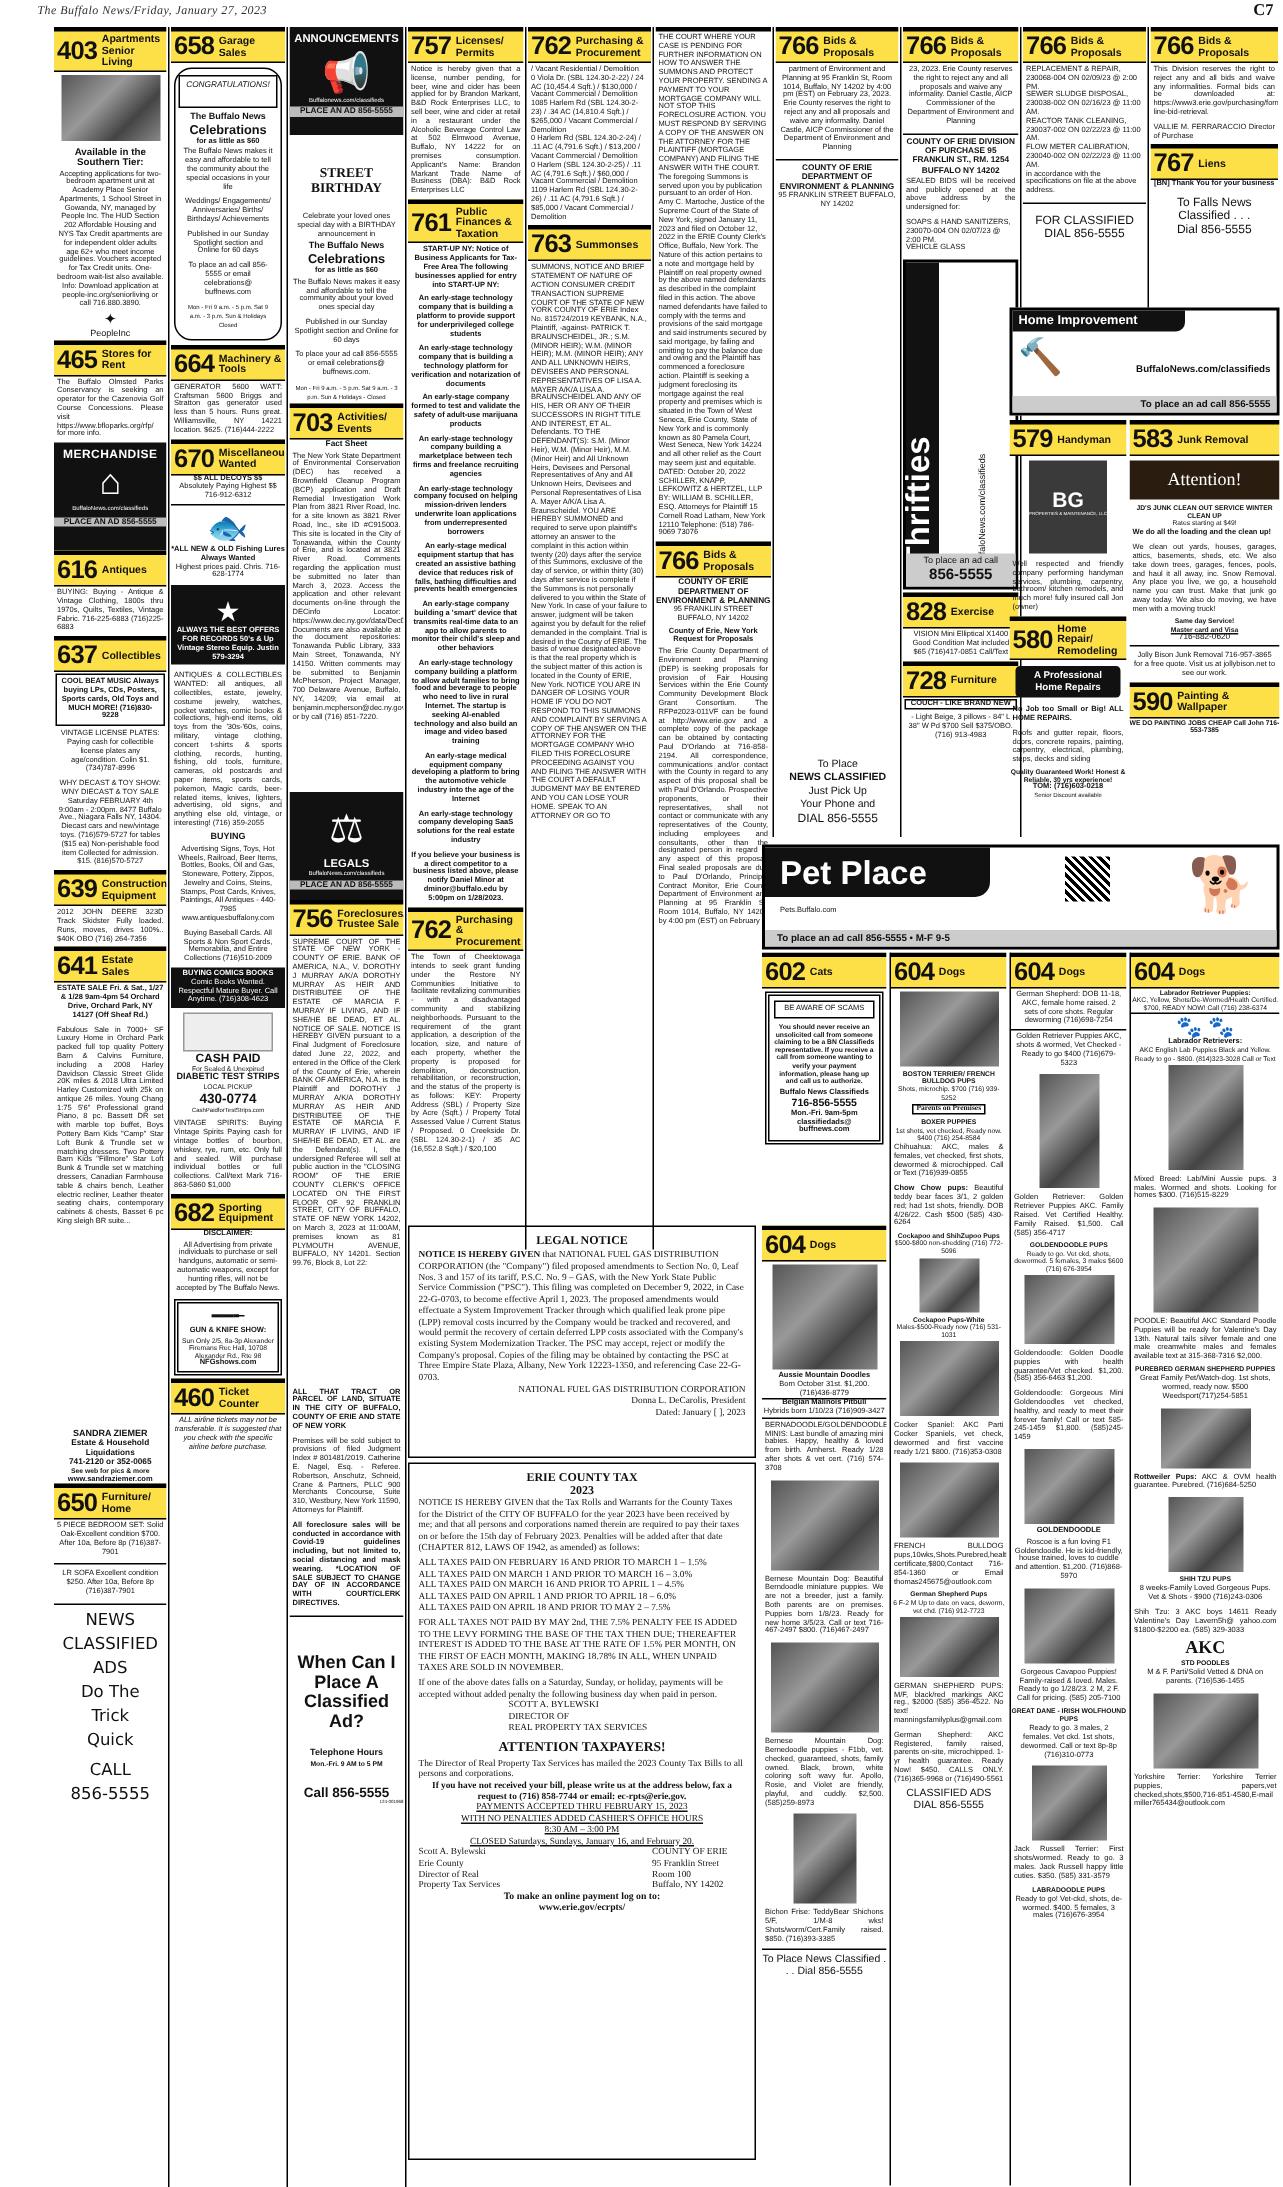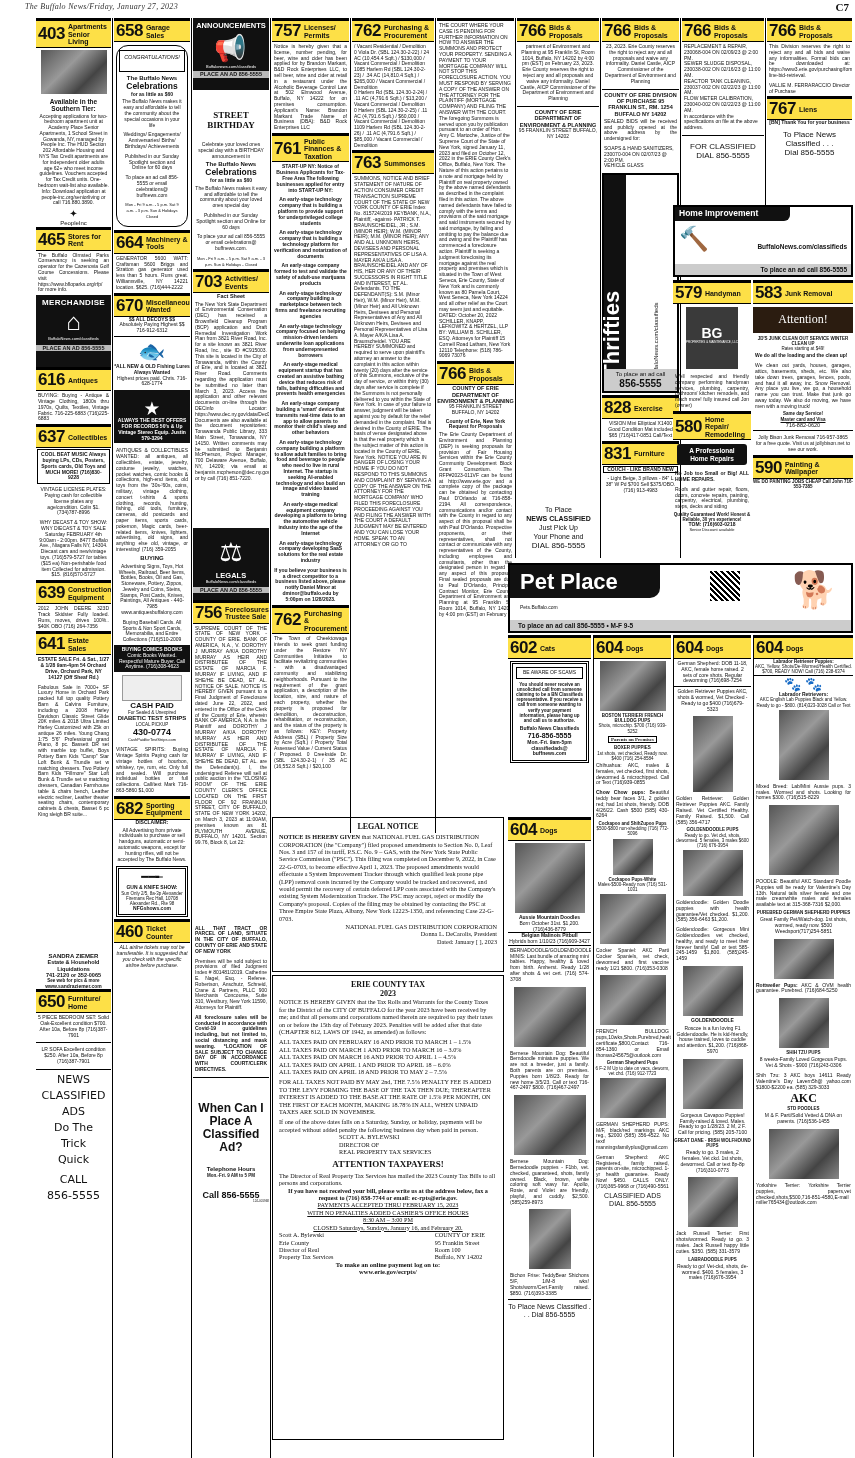--- a/index.html
+++ b/index.html
@@ -316,21 +316,21 @@
       <div style="font-size:6px">To place an ad call</div>
       <div class="b" style="font-size:10px">856-5555</div>
     </div>
   </div>
   <div class="hdr">
     <span class="num">828</span>
     <span class="lbl">Exercise</span>
   </div>
   <div class="txt ctr">VISION Mini Elliptical X1400 Good Condition Mat included $65 (716)417-0851 Call/Text</div>
   <div class="hdr">
-    <span class="num">831</span>
+    <span class="num">728</span>
     <span class="lbl">Furniture</span>
   </div>
   <div class="ctr b" style="font-size:5px;border:1px solid #000;margin:1px">COUCH - LIKE BRAND NEW</div>
   <div class="txt ctr">- Light Beige, 3 pillows - 84" L 38" W Pd $700 Sell $375/OBO. (716) 913-4983</div>
 </div>
 
 <div class="col" style="left:682px;width:82px;height:540px">
   <div class="hdr">
     <span class="num">766</span>
     <span class="lbl">Bids &amp; Proposals</span>
@@ -349,21 +349,21 @@
     <span class="num">766</span>
     <span class="lbl">Bids &amp; Proposals</span>
   </div>
   <div class="txt">This Division reserves the right to reject any and all bids and waive any informalities. Formal bids can be downloaded at: https://www3.erie.gov/purchasing/form/on-line-bid-retrieval.</div>
   <div class="txt">VALLIE M. FERRARACCIO Director of Purchase</div>
   <div class="hdr">
     <span class="num">767</span>
     <span class="lbl">Liens</span>
   </div>
   <div class="ctr b" style="font-size:5px">[BN] Thank You for your business</div>
-  <div class="ctr" style="font-size:8px;line-height:9px;margin-top:4px">To Place News</div>
+  <div class="ctr" style="font-size:8px;line-height:9px;margin-top:4px">To Falls News</div>
   <div class="ctr" style="font-size:8px;line-height:9px">Classified . . .</div>
   <div class="ctr" style="font-size:8px;line-height:9px">Dial 856-5555</div>
 </div>
 
 <div style="position:absolute;left:673px;top:205px;width:180px;height:72px;border:2px solid #000;background:#fff">
   <div style="background:#111;color:#fff;font-weight:bold;font-size:8.5px;padding:2px 4px;width:115px;border-radius:0 0 6px 0">Home Improvement</div>
   <div style="position:absolute;left:4px;top:18px;font-size:24px">🔨</div>
   <div style="position:absolute;right:4px;top:36px;font-size:6.5px;font-weight:bold">BuffaloNews.com/classifieds</div>
   <div style="position:absolute;left:0;right:0;bottom:0;background:#ccc;text-align:right;padding:2px 4px;font-size:6.5px;font-weight:bold">To place an ad call 856-5555</div>
 </div>

